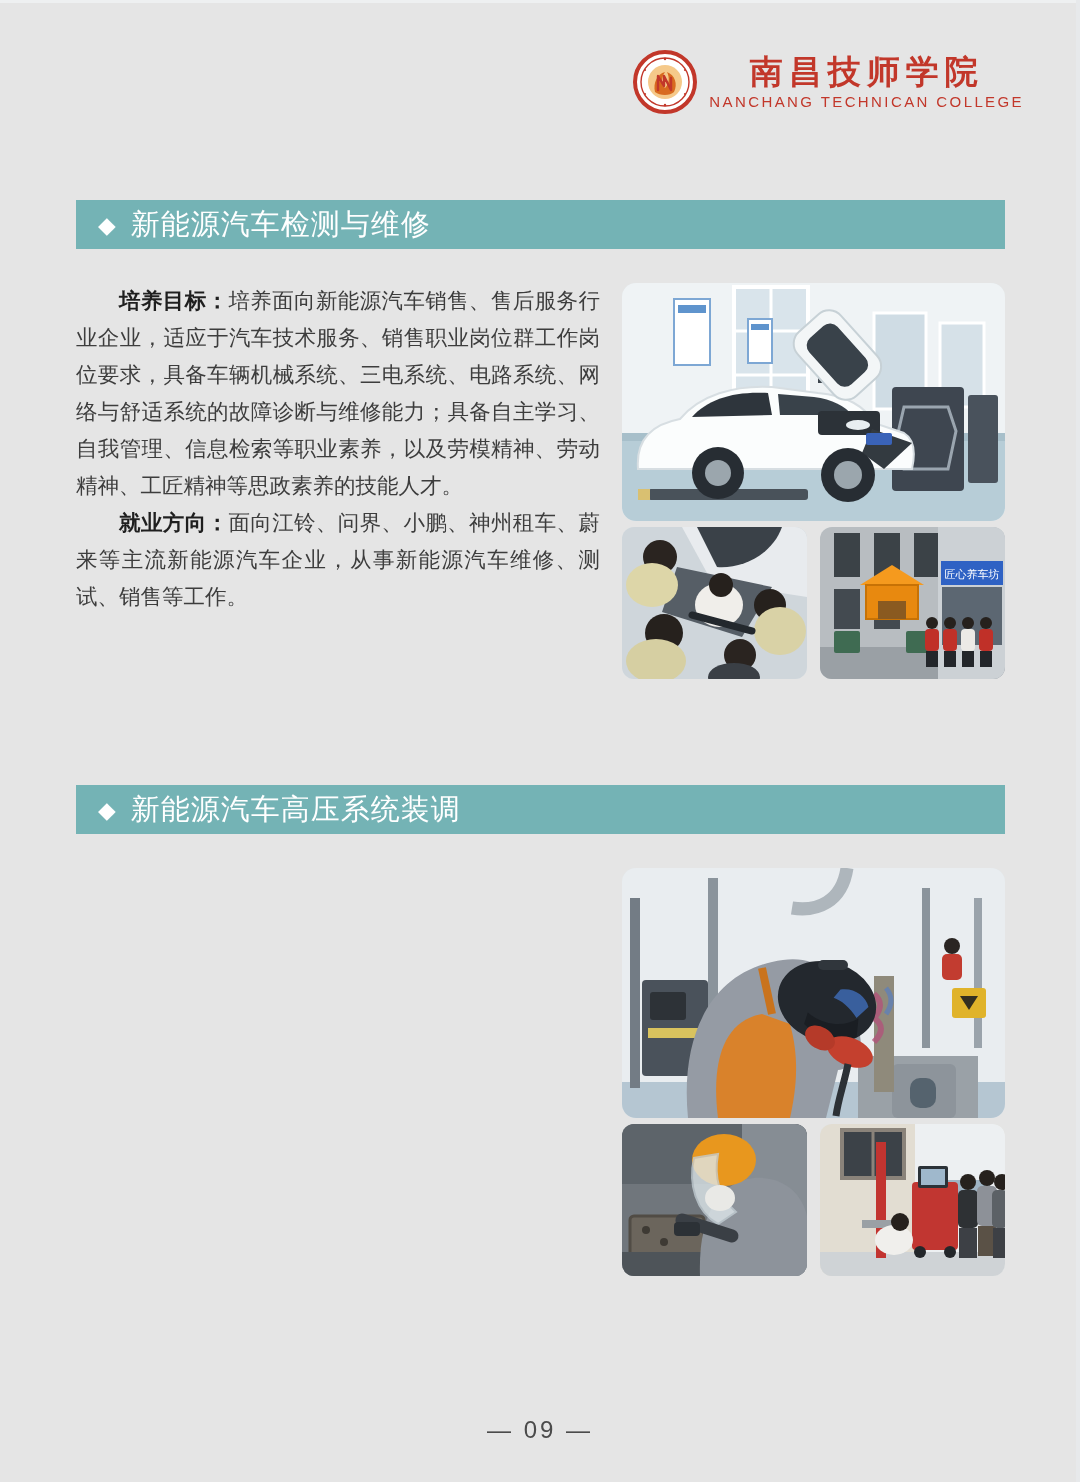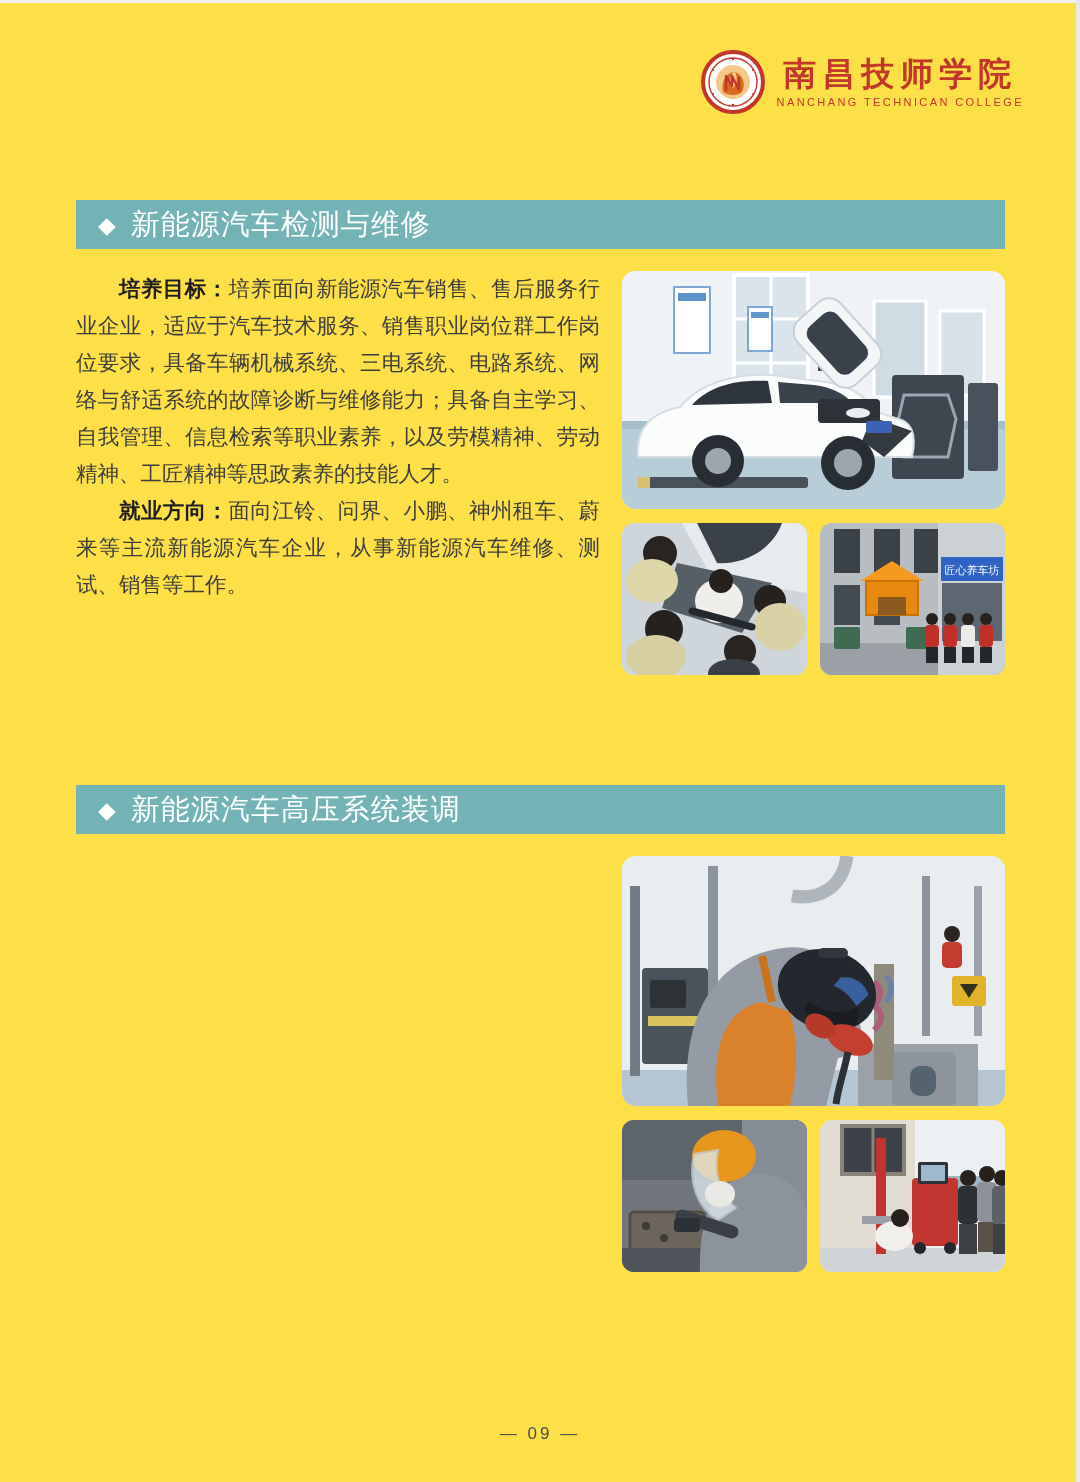--- a/index.html
+++ b/index.html
@@ -4,78 +4,78 @@
 <style>
   html,body{margin:0;padding:0;}
   body{
     width:1080px;height:1482px;
     background:#f6f7f8;
     font-family:"Liberation Sans","DejaVu Sans",sans-serif;
   }
   .page{
     position:relative;
     width:1080px;height:1482px;
-    background:#fde047;
+    background:#e5e5e5;
     overflow:hidden;
     box-shadow:inset -4px 0 0 #e7e9eb, inset 0 3px 0 #eef0f1;
   }
 
   
   .logo-block{
     position:absolute;top:50px;right:56px;
     display:flex;align-items:center;gap:12px;
   }
   .logo-seal{width:64px;height:64px;flex:0 0 auto;}
   .logo-texts{display:flex;flex-direction:column;align-items:center;}
   .logo-zh{
     font-family:"DejaVu Serif","Liberation Serif",serif;
     font-weight:700;font-size:33px;letter-spacing:6px;
     color:#c2372a;line-height:1.1;white-space:nowrap;
   }
   .logo-en{
-    font-size:11px;letter-spacing:2.4px;color:#c2372a;
+    font-size:15px;letter-spacing:2.4px;color:#c2372a;
     margin-top:3px;white-space:nowrap;
   }
 
   
   .section{position:absolute;left:76px;width:929px;}
   .section-1{top:200px;}
   .section-2{top:785px;}
   .banner{
     height:49px;background:#74b3b5;color:#ffffff;
     display:flex;align-items:center;gap:15px;
     padding-left:22px;box-sizing:border-box;
   }
   .banner .diamond{font-size:23px;line-height:1;transform:translateY(1px);}
   .banner .title{font-size:29px;font-weight:400;letter-spacing:1px;}
 
-  .content-row{display:flex;margin-top:22px;align-items:flex-start;}
+  .content-row{display:flex;margin-top:34px;align-items:flex-start;}
   .text-col{
     width:524px;flex:0 0 524px;
     font-size:21.5px;line-height:37px;color:#3d3d3d;
     text-align:justify;
   }
   .text-col p{margin:0;text-indent:2em;}
   .text-col strong{color:#1f1f1f;font-weight:700;}
 
   .photo-col{
     width:383px;flex:0 0 383px;margin-left:22px;
-    display:flex;flex-direction:column;gap:14px;
+    display:flex;flex-direction:column;gap:6px;
   }
   .photo{border-radius:14px;overflow:hidden;background:#dfe5e8;}
   .photo svg{display:block;width:100%;height:100%;}
   .photo-main-1{height:238px;}
   .photo-main-2{height:250px;}
   .photo-pair{display:flex;gap:13px;}
   .photo-small{width:185px;height:152px;border-radius:12px;}
 
   
   .footer{
     position:absolute;left:0;bottom:38px;width:100%;
-    text-align:center;font-size:17px;color:#4b4b4b;letter-spacing:3px;
+    text-align:center;font-size:24px;color:#4b4b4b;letter-spacing:3px;
   }
 </style>
 </head>
 <body>
 
 <div class="page">
 
   <div class="logo-block">
     <svg class="logo-seal" viewBox="0 0 64 64">
       <circle cx="32" cy="32" r="30" fill="#ffffff" stroke="#c2372a" stroke-width="4"></circle>

